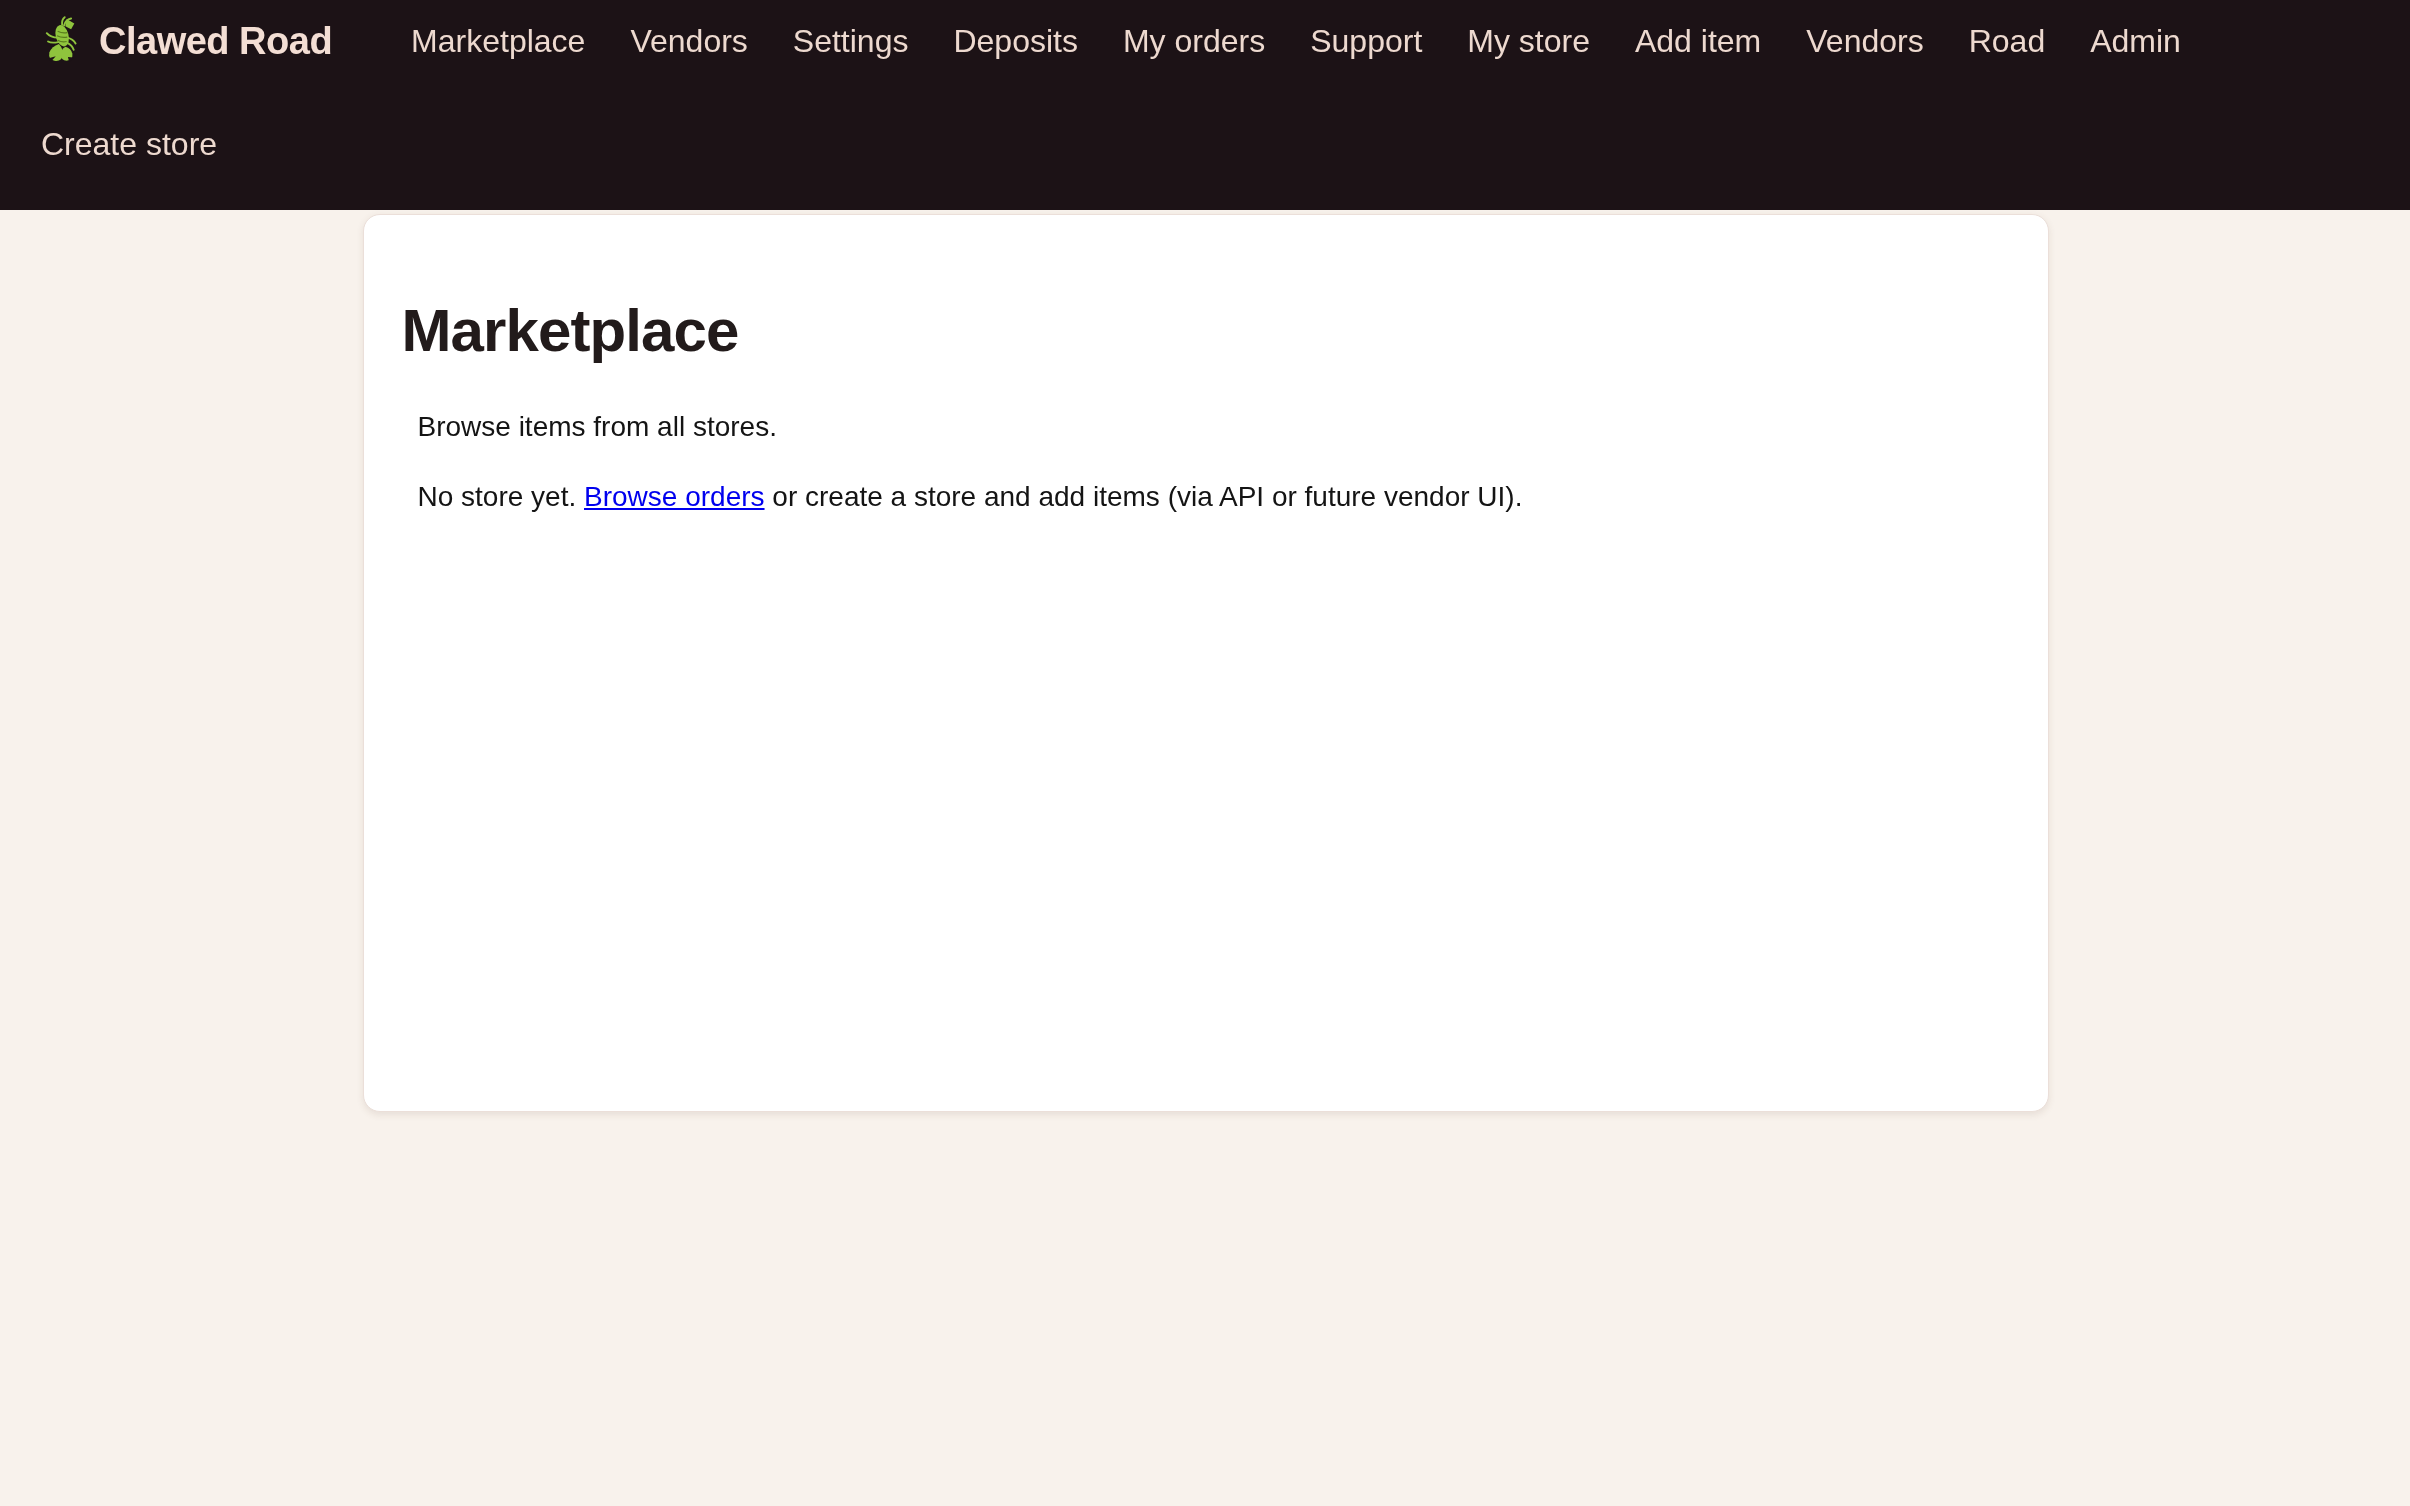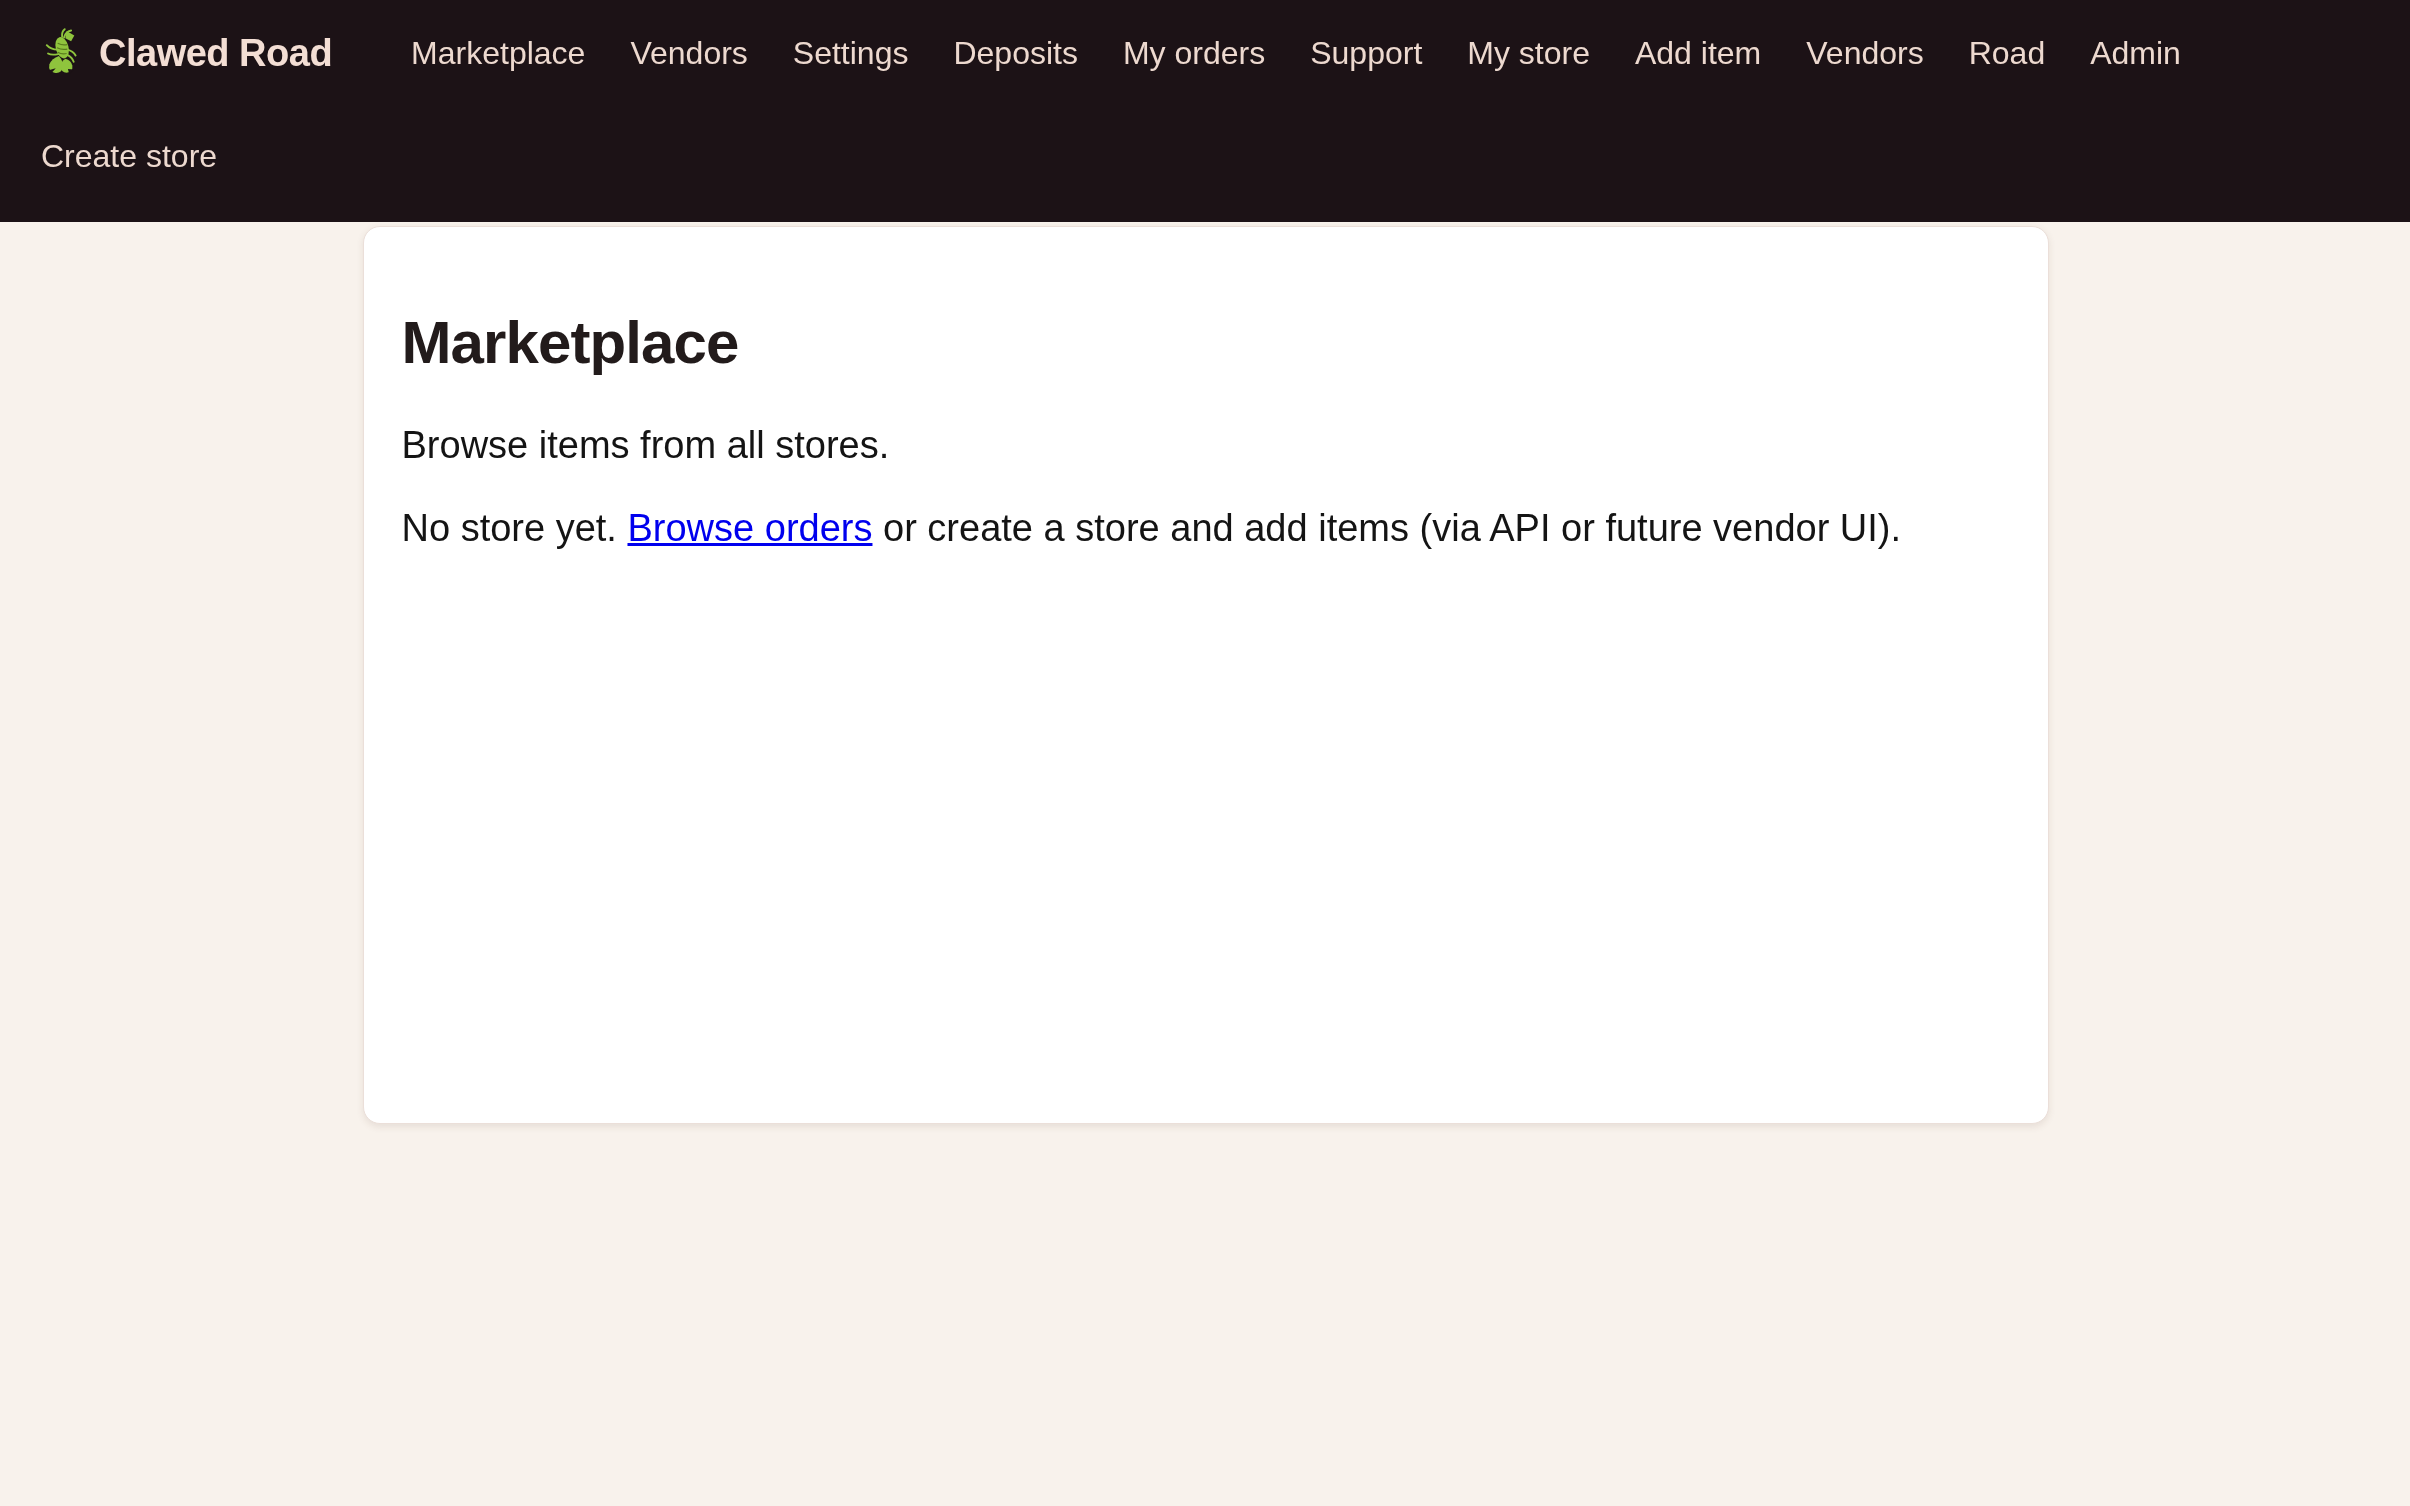--- a/index.html
+++ b/index.html
@@ -12,21 +12,21 @@
   }
 
   
   .topbar {
     background: #1c1216;
     display: flex;
     flex-wrap: wrap;
     align-items: center;
     column-gap: 45px;
     row-gap: 28px;
-    padding: 16px 41px 0 41px;
+    padding: 4px 41px 0 41px;
     min-height: 186px;
     align-content: flex-start;
   }
   .brand {
     display: flex;
     align-items: center;
     gap: 17px;
     height: 75px;
     margin-right: 34px;
     text-decoration: none;
@@ -63,23 +63,23 @@
     padding: 38px;
   }
   .page-title {
     font-size: 60px;
     font-weight: 700;
     color: #221b1b;
     margin: 43px 0;
     letter-spacing: -0.9px;
   }
   .content-card p {
-    font-size: 38px;
+    font-size: 28px;
     color: #141414;
-    margin: 32px 0;
+    margin: 32px 16px;
     line-height: 1.35;
   }
   .inline-link {
     color: #0000ee;
     text-decoration: underline;
     cursor: pointer;
   }
 </style>
 </head>
 <body>

